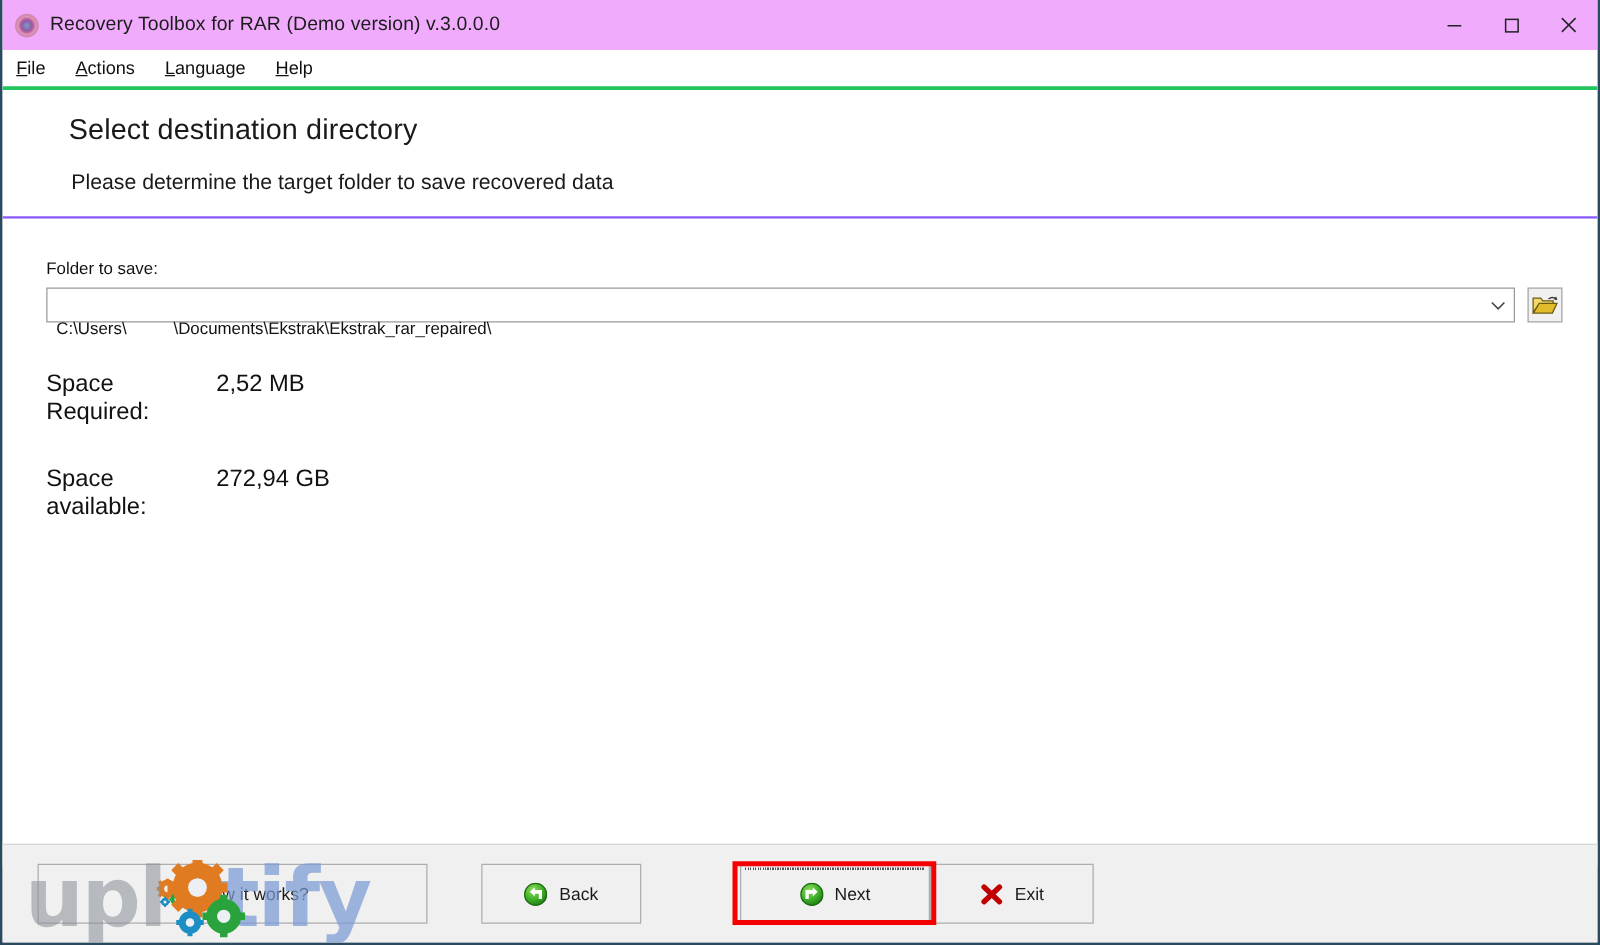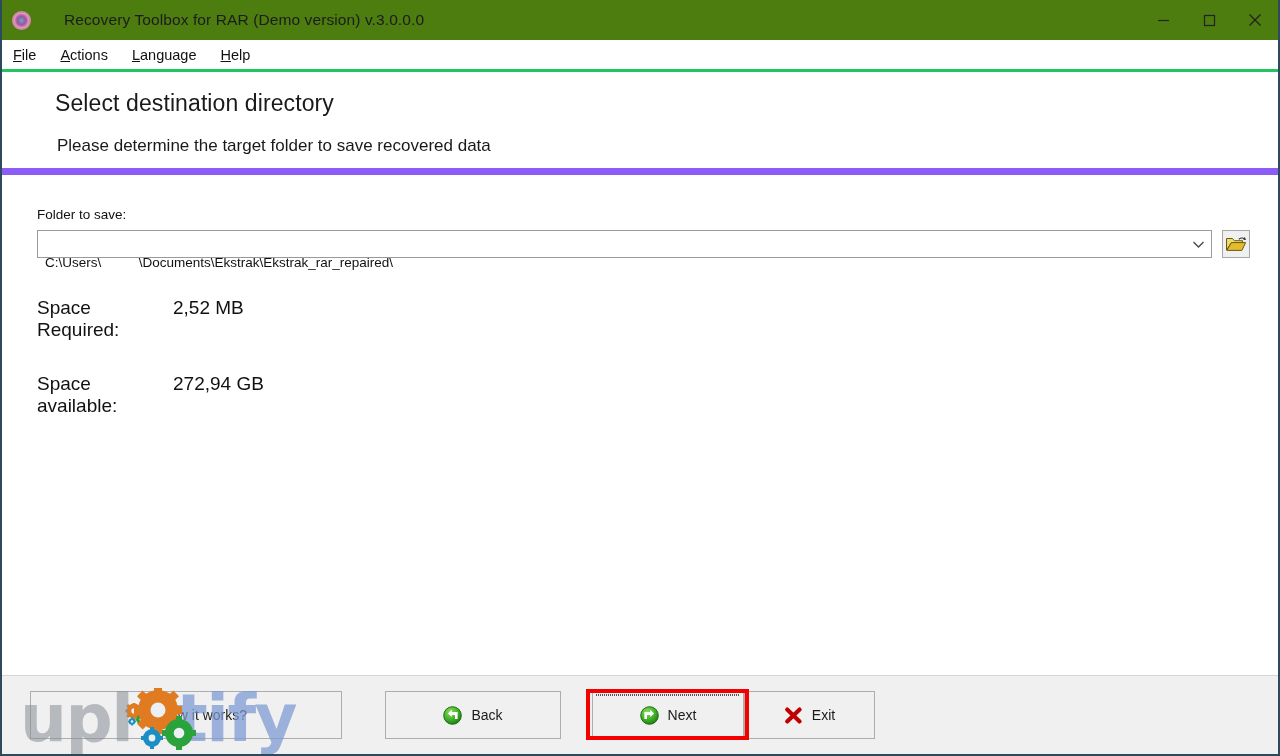--- a/index.html
+++ b/index.html
@@ -19,25 +19,24 @@
     background: #ffffff;
     border: 2px solid #2c4a5e;
     border-top: none;
     overflow: hidden;
   }
 
   
   #titlebar {
     position: relative;
     height: 40px;
-    background: #4d7c0f;
+    background: #f0abfc;
     display: flex;
     align-items: center;
     padding-left: 10px;
-    gap: 24px;
   }
   #app-logo {
     width: 19px; height: 19px;
     border-radius: 50%;
     background: radial-gradient(circle at 50% 50%, #7d9ec0 0%, #8f5ba8 38%, #c76ba0 55%, #e4a8c4 70%, #f3d7e4 100%);
     border: 2px solid #d48ab0;
     flex: 0 0 auto;
     margin-right: 9px;
   }
   #title-text {
@@ -77,21 +76,21 @@
     margin-right: 11px;
     white-space: nowrap;
     cursor: default;
   }
   .menu-item .ak { text-decoration: underline; }
 
   
   #page-header {
     background: #ffffff;
     padding: 18px 0 17px 53px;
-    border-bottom: 7px solid #8b5cf6;
+    border-bottom: 2px solid #8b5cf6;
     height: 103px;
   }
   #page-title {
     font-size: 23px;
     font-weight: 400;
     color: #1a1a1a;
     letter-spacing: 0.1px;
     margin-bottom: 19px;
   }
   #page-subtitle {
@@ -180,21 +179,21 @@
     display: flex;
     align-items: center;
     justify-content: center;
     gap: 9px;
     font-size: 14px;
     color: #1a1a1a;
     cursor: default;
     user-select: none;
   }
   #how-it-works-btn { left: 28px;  width: 312px; }
-  #back-btn         { left: 383px; width: 176px; }
+  #back-btn         { left: 383px; width: 128px; }
   #next-btn         { left: 590px; width: 152px; }
   #exit-btn         { left: 742px; width: 131px; }
 
   #next-highlight {
     position: absolute;
     left: 584px;
     top: 689px;
     width: 163px;
     height: 51px;
     border: 4px solid #f40000;

